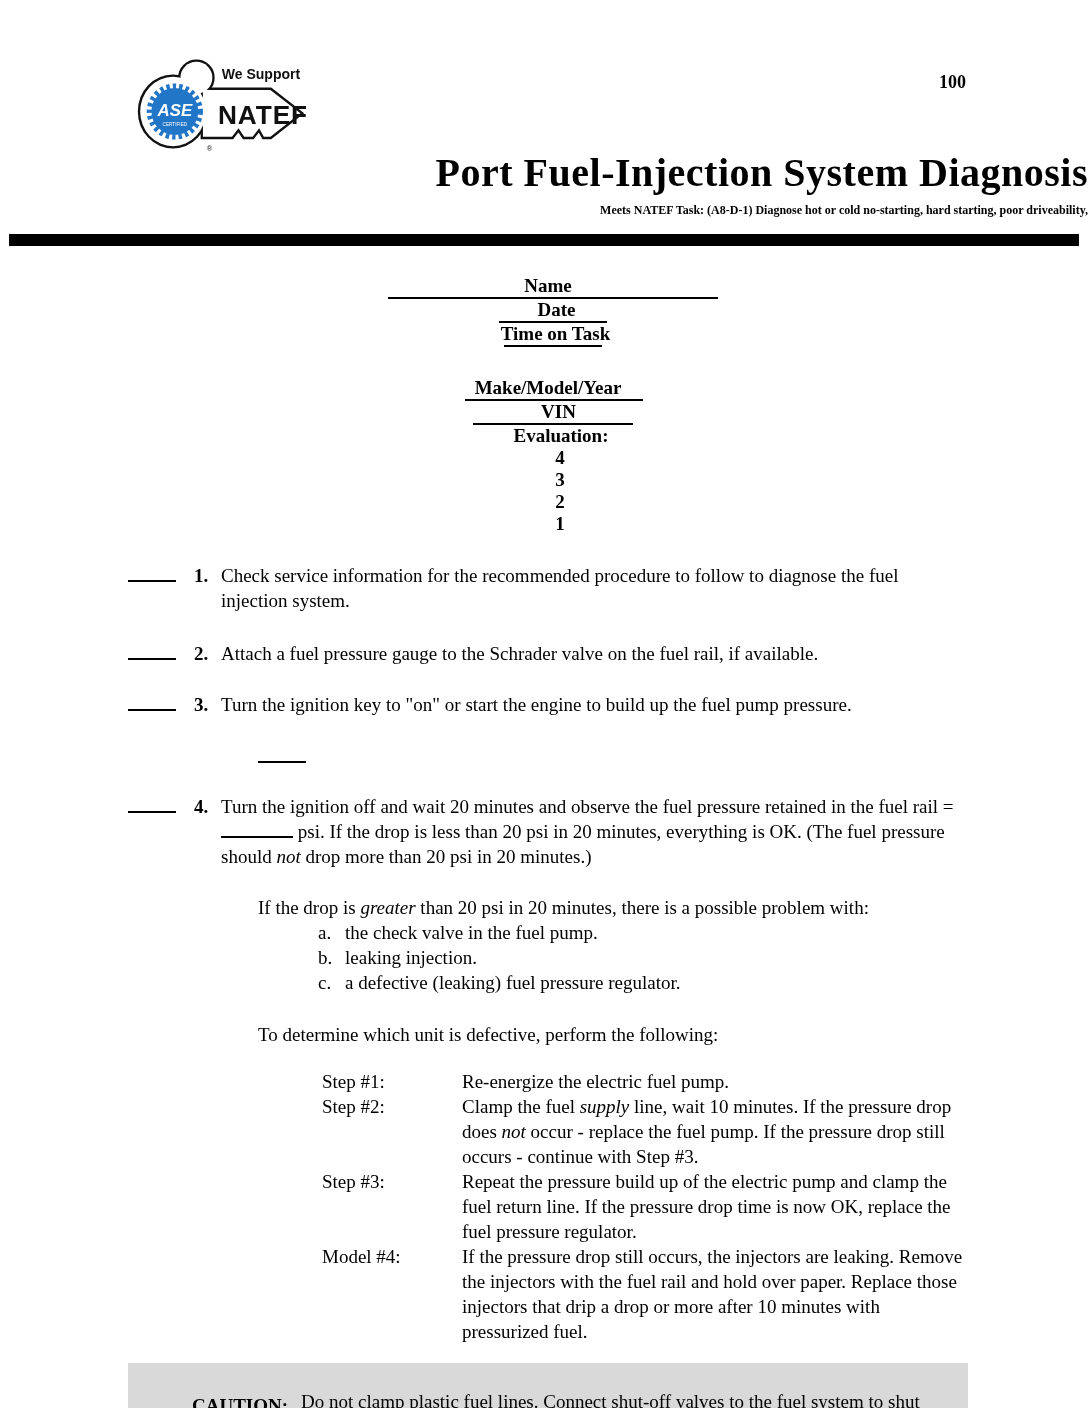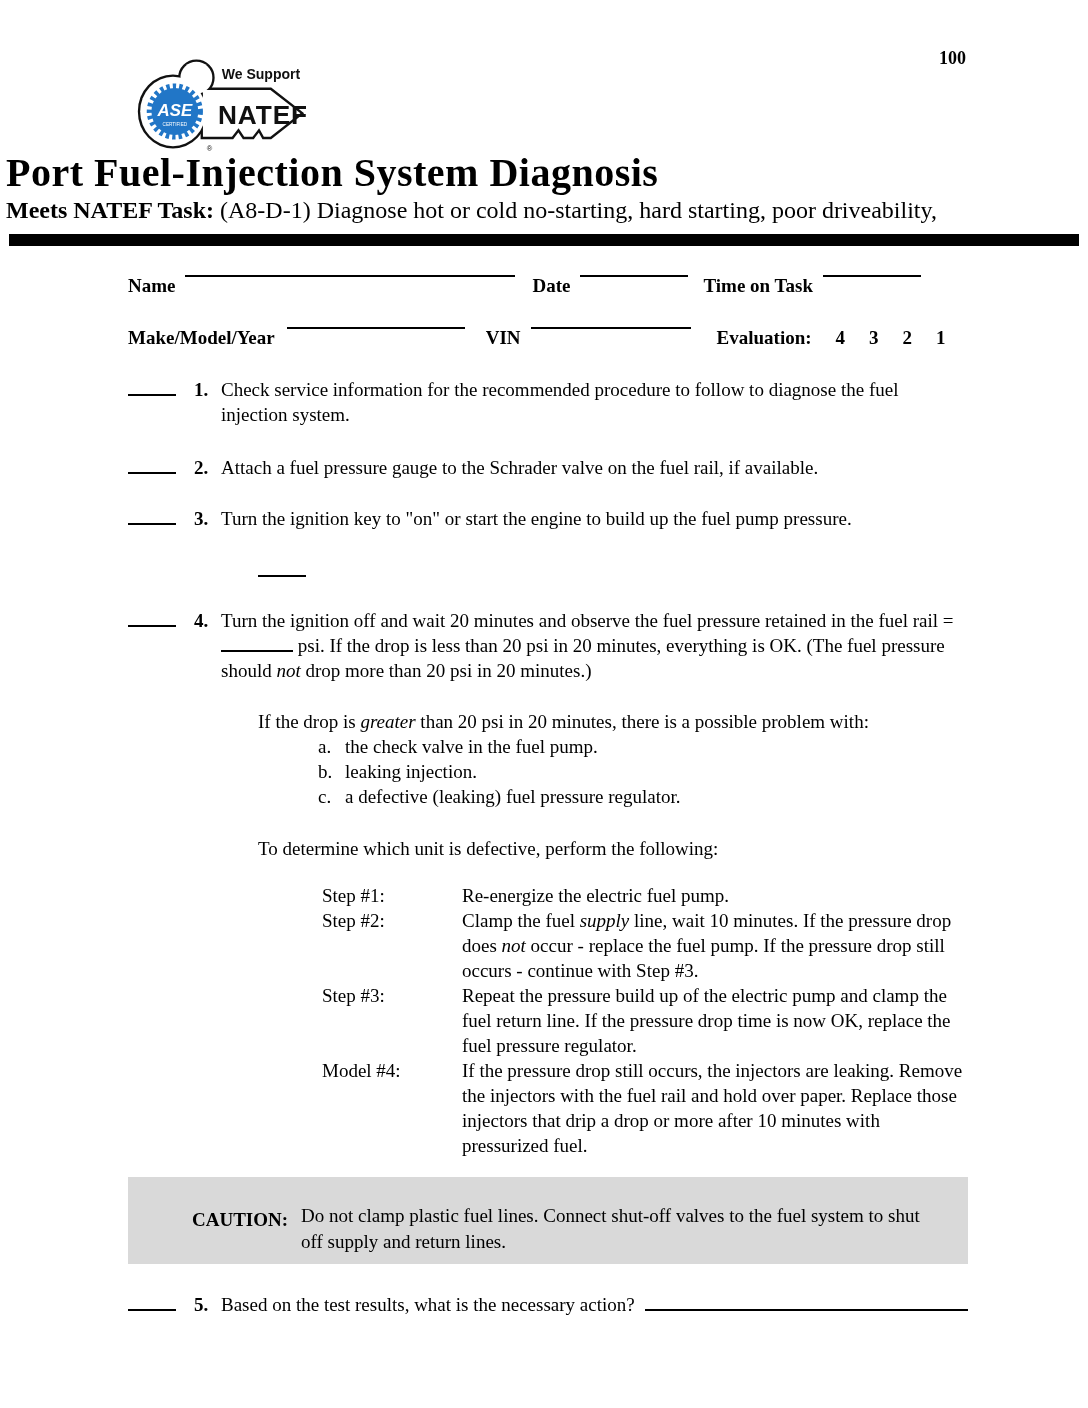--- a/index.html
+++ b/index.html
@@ -1,29 +1,29 @@
 <!DOCTYPE html>
 <html><head>
 <meta charset="utf-8">
 <style>
   html,body{margin:0;padding:0;background:#ffffff;}
   .page{
     width:1088px;height:1408px;position:relative;overflow:hidden;
     background:#ffffff;color:#000;
     font-family:"Liberation Serif", serif;font-size:19px;
   }
-  .pagenum{position:absolute;top:48px;right:122px;font-weight:bold;font-size:18px;}
+  .pagenum{position:absolute;top:72px;right:122px;font-weight:bold;font-size:18px;}
   .logo{position:absolute;top:54px;left:128px;width:178px;height:100px;}
-  .header{padding-top:150px;text-align:left;padding-left:6px;}
+  .header{padding-top:150px;text-align:right;}
   .title{font-size:40px;font-weight:bold;line-height:46px;letter-spacing:.5px;}
-  .taskline{font-size:24px;line-height:24px;margin-top:2px;}
+  .taskline{font-size:12px;line-height:24px;margin-top:2px;font-weight:bold;}
   .rule{height:12px;background:#000;margin:12px 9px 0 9px;}
   .body{padding:0 120px 0 128px;}
   .blank{display:inline-block;border-bottom:2px solid #000;flex:none;}
-  .frow{display:flex;align-items:flex-start;}
+  .frow{display:flex;align-items:center;flex-direction:column;}
   .frow .lbl{font-weight:bold;flex:none;}
   .name-row{margin-top:29px;}
   .make-row{margin-top:30px;}
   .evnum{font-weight:bold;margin-left:24px;}
   .item{display:flex;align-items:baseline;}
   .item-blank{width:48px;border-bottom:2px solid #000;margin-right:18px;flex:none;}
   .item-num{font-weight:bold;width:27px;flex:none;}
   .item-text{flex:1;line-height:25px;}
   .indent{margin-left:130px;line-height:25px;}
   .opt{display:flex;align-items:baseline;margin-left:190px;line-height:25px;}

